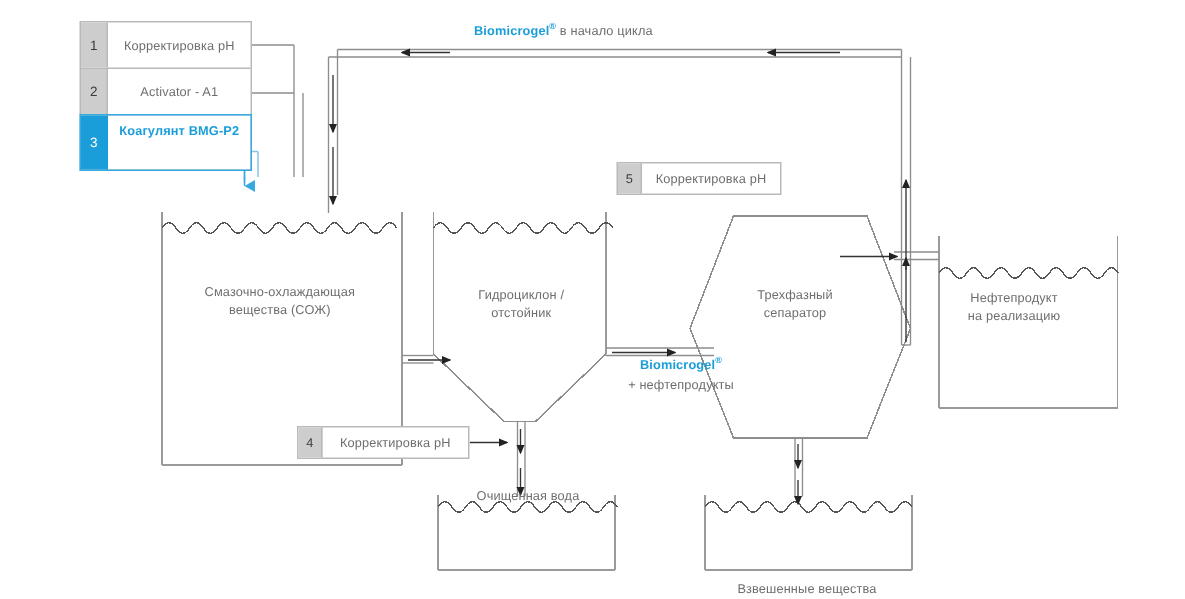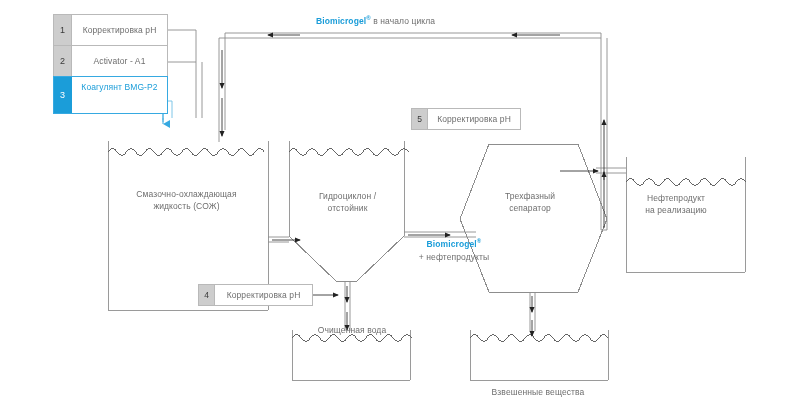--- a/index.html
+++ b/index.html
@@ -63,21 +63,21 @@
     justify-content:center;
     padding-top:8px;
     font-size:8.5px;
     color:#6e6e6e;
     letter-spacing:.1px;
   }
   .reagent-row.r1 .rlabel{align-items:center;padding-top:0;}
   .reagent-row.r2 .rlabel{align-items:center;padding-top:0;}
   .reagent-row.r3 .rlabel{
     color:#1b9dd9;
-    font-weight:normal;
+    font-weight:bold;
     align-items:flex-start;
     padding-top:5px;
   }
 
   
   .ph-box{
     position:absolute;
     display:flex;
     align-items:stretch;
     height:22px;
@@ -299,21 +299,21 @@
 
   <div class="brandline" id="top-return-label">
     <span class="brand"><span>Biomicrogel</span><sup>®</sup></span><span> в начало цикла</span>
   </div>
 
   <div class="brandline" id="mid-flow-label">
     <span class="brand"><span>Biomicrogel</span><sup>®</sup></span><span>+ нефтепродукты</span>
   </div>
 
   <div class="lbl" id="tank1-label">Смазочно-охлаждающая
-жидкость (СОЖ)</div>
+вещества (СОЖ)</div>
   <div class="lbl" id="tank2-label">Гидроциклон /
 отстойник</div>
   <div class="lbl" id="sep-label">Трехфазный
 сепаратор</div>
   <div class="lbl" id="tank3-label">Нефтепродукт
 на реализацию</div>
   <div class="lbl" id="tank4-label">Очищенная вода</div>
   <div class="lbl" id="tank5-label">Взвешенные вещества
 на утилизацию</div>
 

